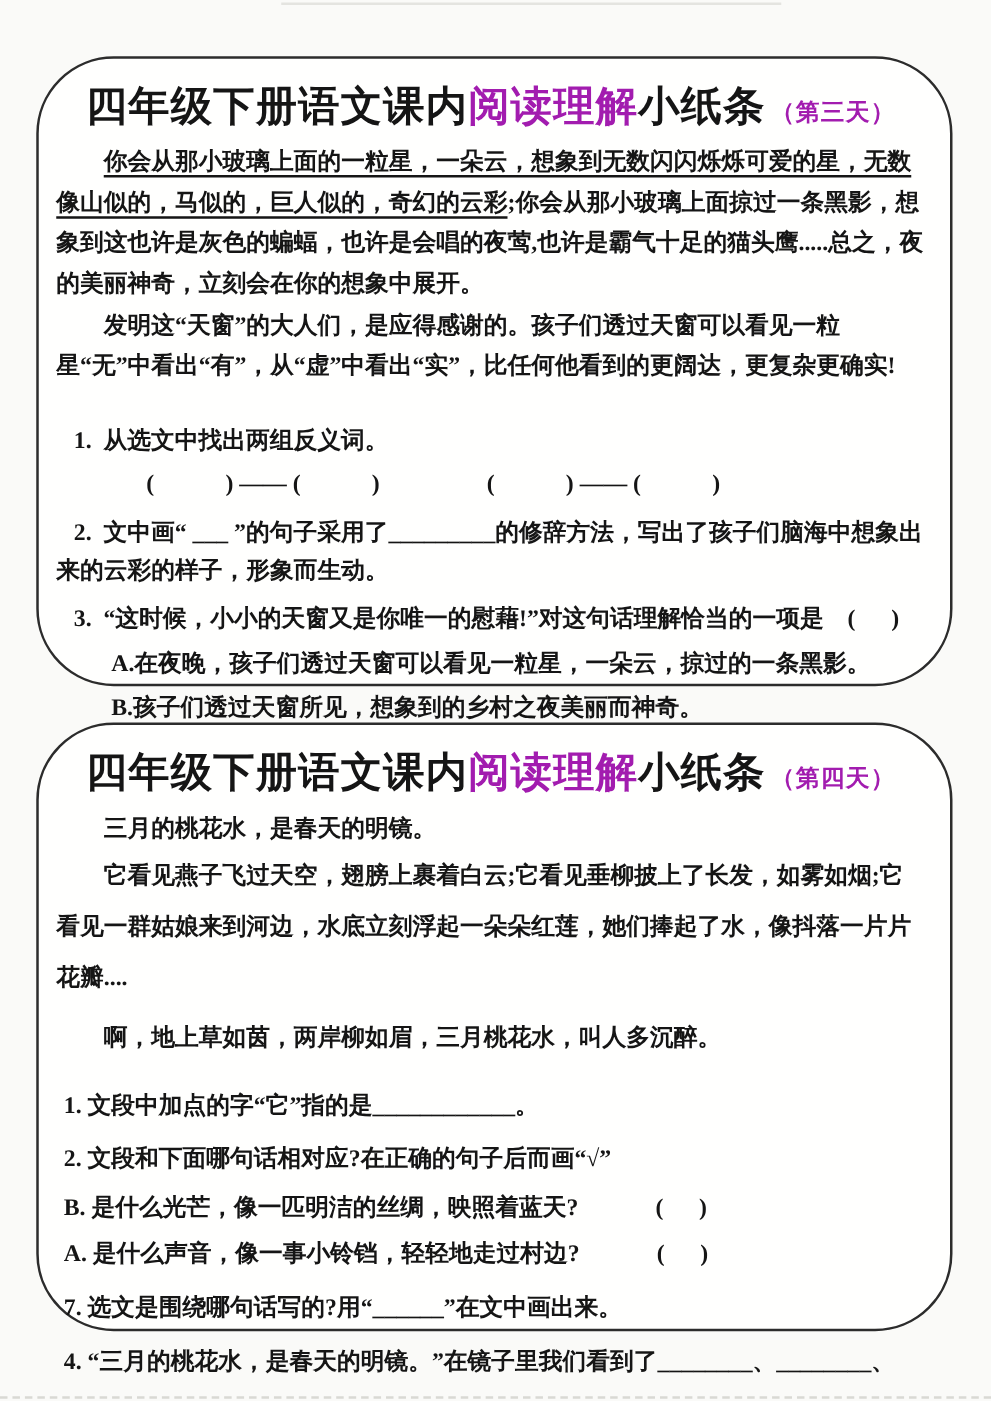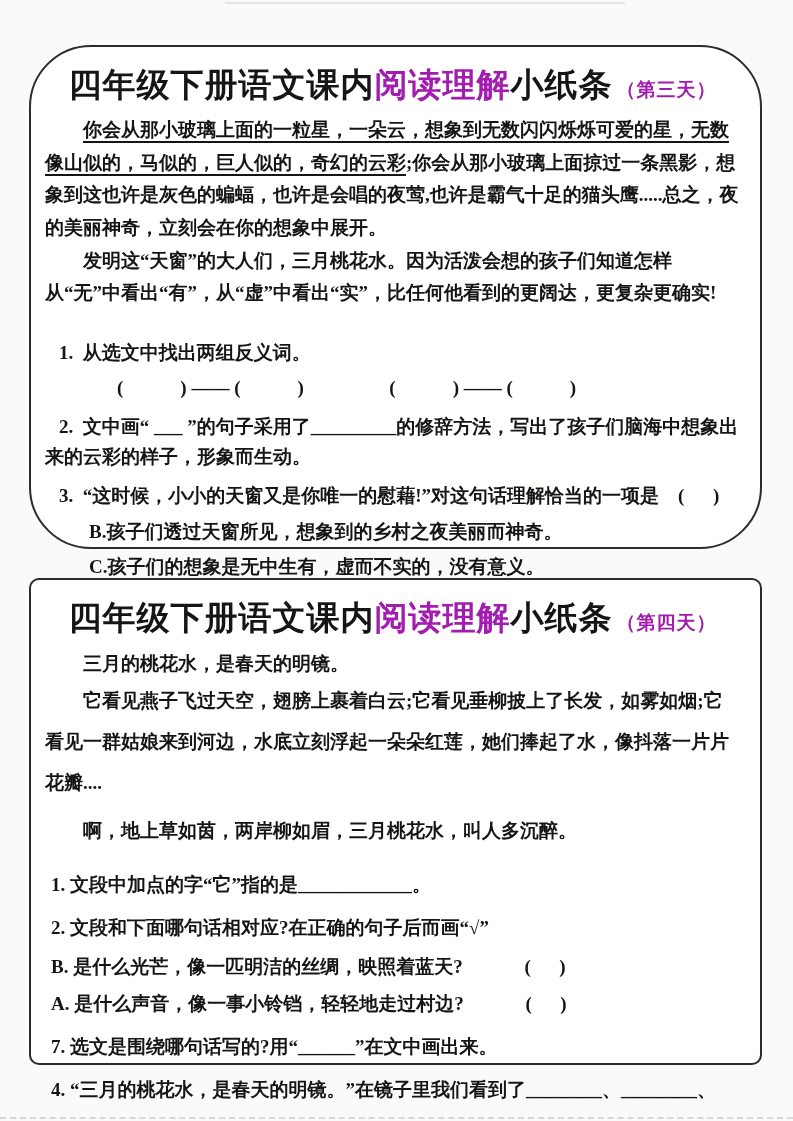--- a/index.html
+++ b/index.html
@@ -22,21 +22,21 @@
     border-top:2px dashed #d9d9d4;
   }
   .sheet {
     position:absolute; left:29px; width:733px;
     background:#fffffe;
     border:2.5px solid #2c2c2c;
     border-radius:62px;
     padding:8px 20px 0 14px;
   }
   #sheet1 { top:45px;  height:504px; }
-  #sheet2 { top:578px; height:487px;border-radius:10px; }
+  #sheet2 { top:578px; height:487px; }
 
   .title {
     text-align:center;
     font-size:33px; font-weight:700;
     letter-spacing:1px;
     margin-top:8px; margin-bottom:6px;
     white-space:nowrap;
   }
   .red { color:#a21caf; }
   .day { font-size:19px; margin-left:4px; }
@@ -72,28 +72,29 @@
 
 <div class="page">
 
   <div class="top-edge"></div>
 
   <section class="sheet" id="sheet1">
     <h1 class="title"><span>四年级下册语文课内</span><span class="red">阅读理解</span><span>小纸条</span><span class="red day">（第三天）</span></h1>
 
     <p class="para indent"><span class="ul">你会从那小玻璃上面的一粒星，一朵云，想象到无数闪闪烁烁可爱的星，无数像山似的，马似的，巨人似的，奇幻的云彩</span><span>;你会从那小玻璃上面掠过一条黑影，想象到这也许是灰色的蝙蝠，也许是会唱的夜莺,也许是霸气十足的猫头鹰.....总之，夜的美丽神奇，立刻会在你的想象中展开。</span></p>
 
-    <p class="para indent">发明这“天窗”的大人们，三月桃花水。因为活泼会想的孩子们知道怎样从“无”中看出“有”，从“虚”中看出“实”，比任何他看到的更阔达，更复杂更确实!</p>
+    <p class="para indent">发明这“天窗”的大人们，是应得感谢的。孩子们透过天窗可以看见一粒星“无”中看出“有”，从“虚”中看出“实”，比任何他看到的更阔达，更复杂更确实!</p>
 
     <p class="q gap-before-questions">1.  从选文中找出两组反义词。</p>
     <p class="blanks">(            ) —— (            )                  (            ) —— (            )</p>
 
     <p class="q">2.  文中画“ ___ ”的句子采用了_________的修辞方法，写出了孩子们脑海中想象出来的云彩的样子，形象而生动。</p>
 
     <p class="q">3.  “这时候，小小的天窗又是你唯一的慰藉!”对这句话理解恰当的一项是    (      )</p>
+    <p class="opt">A.在夜晚，孩子们透过天窗可以看见一粒星，一朵云，掠过的一条黑影。</p>
     <p class="opt">B.孩子们透过天窗所见，想象到的乡村之夜美丽而神奇。</p>
     <p class="opt">C.孩子们的想象是无中生有，虚而不实的，没有意义。</p>
   </section>
 
   <section class="sheet" id="sheet2">
     <h1 class="title"><span>四年级下册语文课内</span><span class="red">阅读理解</span><span>小纸条</span><span class="red day">（第四天）</span></h1>
 
     <p class="para indent p1">三月的桃花水，是春天的明镜。</p>
     <p class="para indent">它看见燕子飞过天空，翅膀上裹着白云;它看见垂柳披上了长发，如雾如烟;它看见一群姑娘来到河边，水底立刻浮起一朵朵红莲，她们捧起了水，像抖落一片片花瓣....</p>
     <p class="para indent p3">啊，地上草如茵，两岸柳如眉，三月桃花水，叫人多沉醉。</p>

